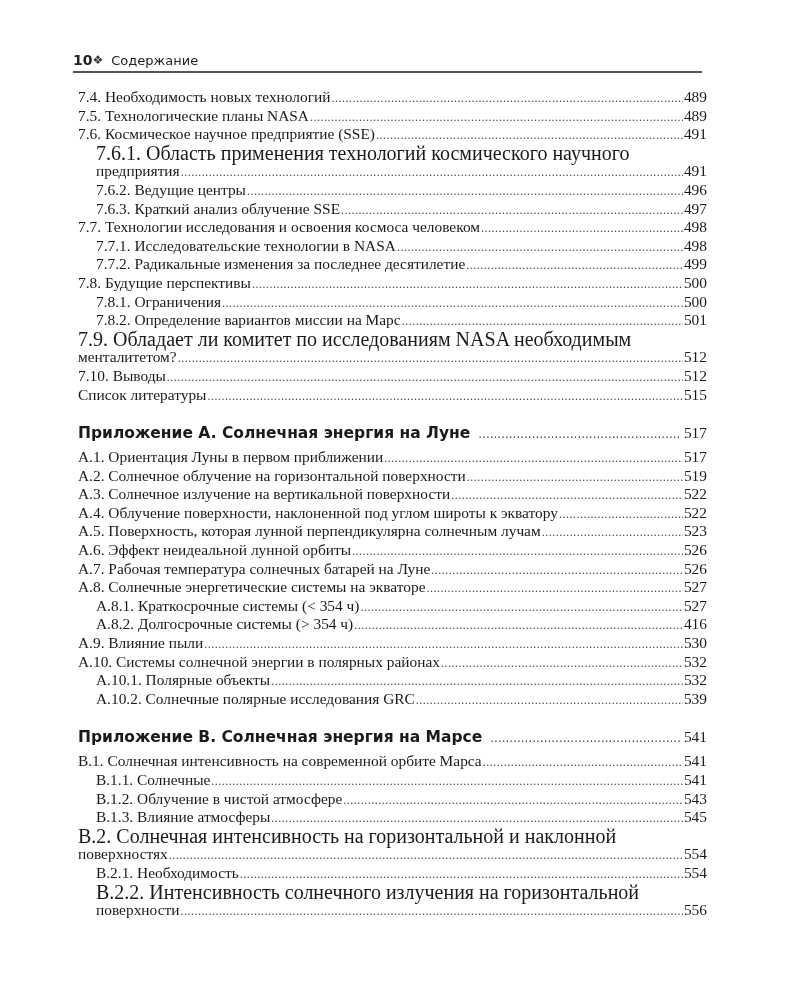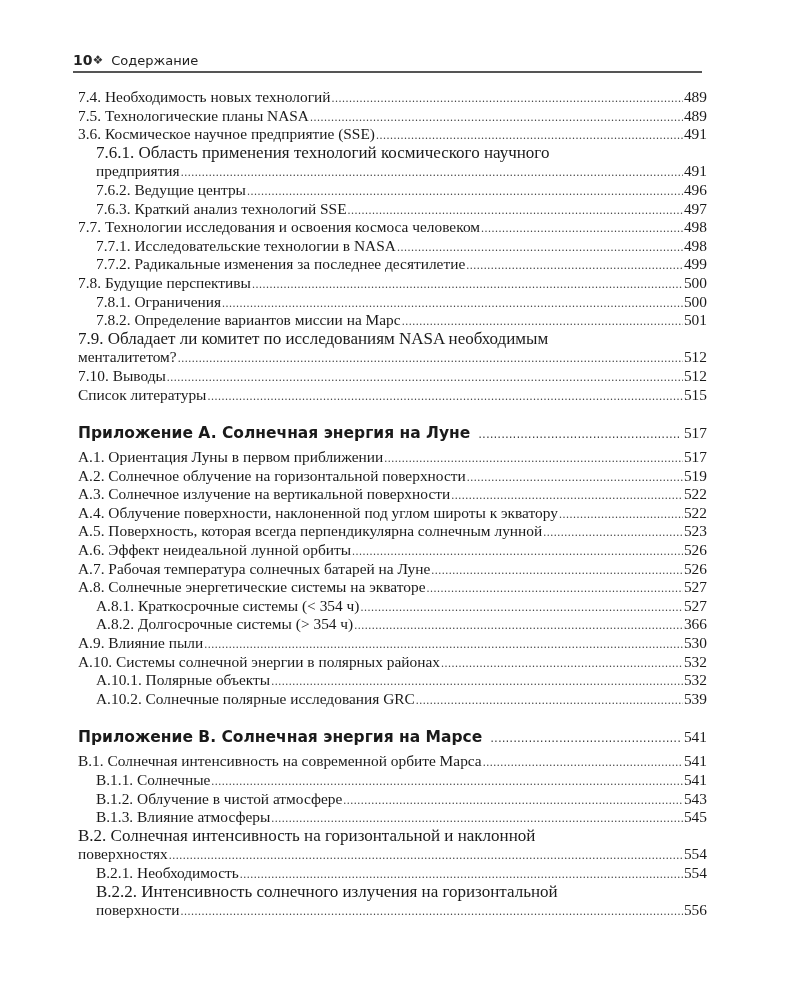--- a/index.html
+++ b/index.html
@@ -17,21 +17,21 @@
     display: flex; align-items: baseline;
     font-family: "Liberation Serif", "DejaVu Serif", serif; font-size: 15.4px;
     line-height: 18.6px; height: 18.6px; white-space: nowrap;
   }
   .row.l2 { padding-left: 18px; }
   .row .t { flex: 0 0 auto; }
   .row .dots { flex: 1 1 auto; overflow: hidden; margin: 0 1px; color: #444; letter-spacing: 0.5px; }
   .row .dots::before { content: "..................................................................................................................................................................................................................................."; font-size: 12px; }
   .row .p { flex: 0 0 auto; }
   .wrap { display: block; height: auto; }
-  .wrap .first { font-family: "Liberation Serif", "DejaVu Serif", serif; font-size: 17px; line-height: 18.6px; white-space: nowrap; }
+  .wrap .first { font-family: "Liberation Serif", "DejaVu Serif", serif; font-size: 20px; line-height: 18.6px; white-space: nowrap; }
   .wrap .row { padding-left: 0; }
   .wrap.l2 .first, .wrap.l2 .row { padding-left: 18px; }
   .app {
     display: flex; align-items: baseline;
     font-family: "DejaVu Sans", sans-serif; font-weight: bold; font-size: 15.5px;
     height: 22px; line-height: 22px; white-space: nowrap; margin-top: 18px; margin-bottom: 4px; justify-content: space-between;
   }
   .app .dots { flex: 1 1 auto; overflow: hidden; margin: 0 4px 0 8px; color: #444; font-weight: normal; }
   .app .dots::before { content: "..................................................................................................................................................................................................................................."; font-size: 12px; }
   .app .p { font-family: "Liberation Serif", serif; font-weight: normal; font-size: 15.4px; }
@@ -52,39 +52,39 @@
         <span class="t">7.4. Необходимость новых технологий</span>
         <span class="dots"></span>
         <span class="p">489</span>
       </div>
       <div class="row">
         <span class="t">7.5. Технологические планы NASA</span>
         <span class="dots"></span>
         <span class="p">489</span>
       </div>
       <div class="row">
-        <span class="t">3.6. Космическое научное предприятие (SSE)</span>
+        <span class="t">7.6. Космическое научное предприятие (SSE)</span>
         <span class="dots"></span>
         <span class="p">491</span>
       </div>
       <div class="wrap l2">
         <div class="first">7.6.1. Область применения технологий космического научного</div>
         <div class="row">
           <span class="t">предприятия</span>
           <span class="dots"></span>
           <span class="p">491</span>
         </div>
       </div>
       <div class="row l2">
         <span class="t">7.6.2. Ведущие центры</span>
         <span class="dots"></span>
         <span class="p">496</span>
       </div>
       <div class="row l2">
-        <span class="t">7.6.3. Краткий анализ технологий SSE</span>
+        <span class="t">7.6.3. Краткий анализ облучение SSE</span>
         <span class="dots"></span>
         <span class="p">497</span>
       </div>
       <div class="row">
         <span class="t">7.7. Технологии исследования и освоения космоса человеком</span>
         <span class="dots"></span>
         <span class="p">498</span>
       </div>
       <div class="row l2">
         <span class="t">7.7.1. Исследовательские технологии в NASA</span>
@@ -151,21 +151,21 @@
         <span class="t">A.3. Солнечное излучение на вертикальной поверхности</span>
         <span class="dots"></span>
         <span class="p">522</span>
       </div>
       <div class="row">
         <span class="t">A.4. Облучение поверхности, наклоненной под углом широты к экватору</span>
         <span class="dots"></span>
         <span class="p">522</span>
       </div>
       <div class="row">
-        <span class="t">A.5. Поверхность, которая всегда перпендикулярна солнечным лунной</span>
+        <span class="t">A.5. Поверхность, которая лунной перпендикулярна солнечным лучам</span>
         <span class="dots"></span>
         <span class="p">523</span>
       </div>
       <div class="row">
         <span class="t">A.6. Эффект неидеальной лунной орбиты</span>
         <span class="dots"></span>
         <span class="p">526</span>
       </div>
       <div class="row">
         <span class="t">A.7. Рабочая температура солнечных батарей на Луне</span>
@@ -178,21 +178,21 @@
         <span class="p">527</span>
       </div>
       <div class="row l2">
         <span class="t">A.8.1. Краткосрочные системы (&lt; 354 ч)</span>
         <span class="dots"></span>
         <span class="p">527</span>
       </div>
       <div class="row l2">
         <span class="t">A.8.2. Долгосрочные системы (&gt; 354 ч)</span>
         <span class="dots"></span>
-        <span class="p">366</span>
+        <span class="p">416</span>
       </div>
       <div class="row">
         <span class="t">A.9. Влияние пыли</span>
         <span class="dots"></span>
         <span class="p">530</span>
       </div>
       <div class="row">
         <span class="t">A.10. Системы солнечной энергии в полярных районах</span>
         <span class="dots"></span>
         <span class="p">532</span>

